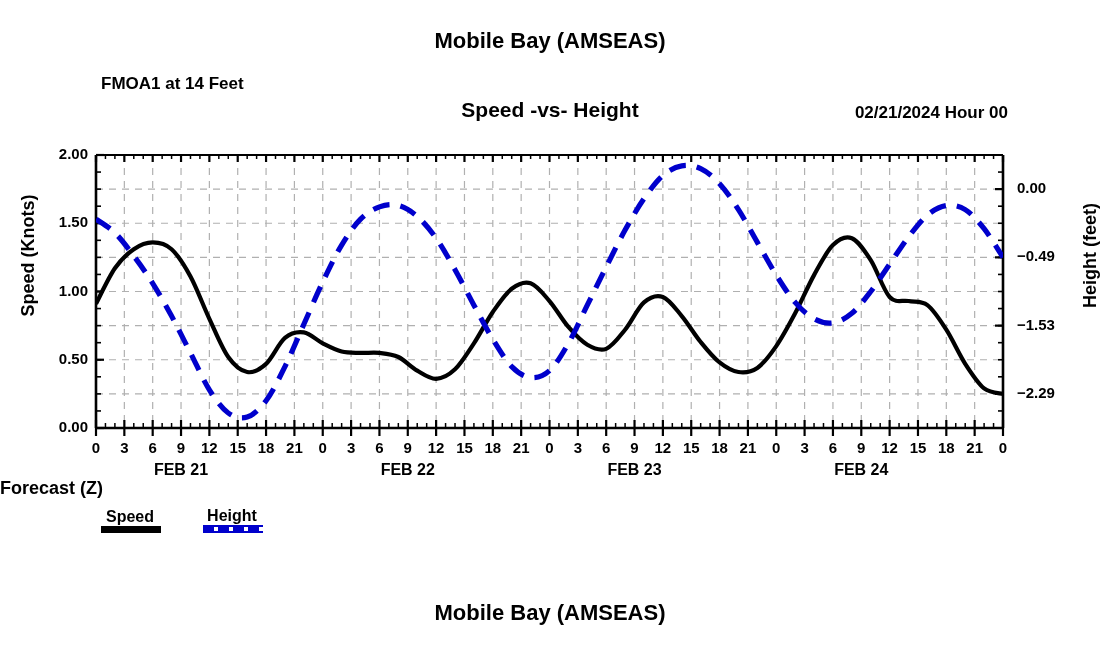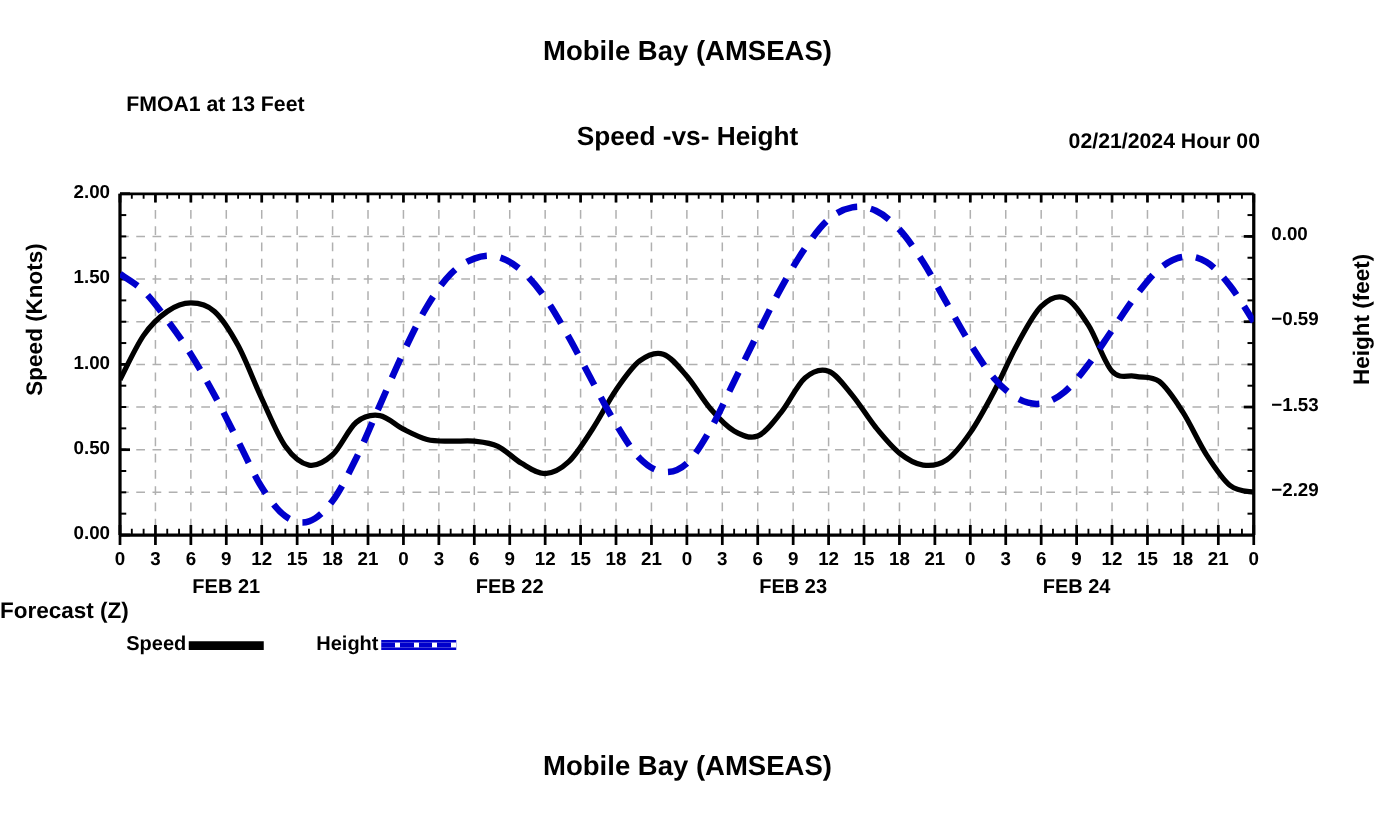--- a/index.html
+++ b/index.html
@@ -116,20 +116,21 @@
 
   #legend {
     left: 101px; top: 507px;
     display: flex;
     align-items: center;
     gap: 0px;
   }
   .legend-entry {
     display: flex;
     align-items: center;
+    flex-direction: column;
   }
   .legend-text {
     font-size: 16px;
     font-weight: bold;
     margin-right: 2px;
   }
   .legend-swatch-speed {
     width: 60px;
     height: 7px;
     background: #000000;
@@ -148,21 +149,21 @@
   }
   svg { display: block; }
 </style>
 </head>
 <body>
 
 <div class="page">
 
   <div class="abs" id="top-title">Mobile Bay (AMSEAS)</div>
 
-  <div class="abs" id="station-line1">FMOA1 at 13 Feet</div>
+  <div class="abs" id="station-line1">FMOA1 at 14 Feet</div>
   <div class="abs" id="subtitle">Speed -vs- Height</div>
   <div class="abs" id="run-time">02/21/2024 Hour 00</div>
 
   <div class="abs" id="ylabel-left">Speed (Knots)</div>
   <div class="abs" id="ylabel-right">Height (feet)</div>
   <div class="abs" id="xlabel">Forecast (Z)</div>
 
   <svg class="abs" id="plot-svg" style="left:0px; top:0px;" width="1100" height="500" viewBox="0 0 1100 500">
       <line x1="96" y1="393.875" x2="1003" y2="393.875" stroke="#b0b0b0" stroke-width="1.2" stroke-dasharray="7,6"></line>
       <line x1="96" y1="359.75" x2="1003" y2="359.75" stroke="#b0b0b0" stroke-width="1.2" stroke-dasharray="7,6"></line>
@@ -480,21 +481,21 @@
     </svg>
 
   <div class="abs" id="tick-layer" style="left:0; top:0; width:1100px; height:500px;">
       <div class="abs ytick-label" style="left: 30px; top: 418px; width: 58px;">0.00</div>
       <div class="abs ytick-label" style="left: 30px; top: 349.75px; width: 58px;">0.50</div>
       <div class="abs ytick-label" style="left: 30px; top: 281.5px; width: 58px;">1.00</div>
       <div class="abs ytick-label" style="left: 30px; top: 213.25px; width: 58px;">1.50</div>
       <div class="abs ytick-label" style="left: 30px; top: 145px; width: 58px;">2.00</div>
       <div class="abs ytick-label-right" style="left: 1017px; top: 383.875px; width: 70px;">−2.29</div>
       <div class="abs ytick-label-right" style="left: 1017px; top: 315.625px; width: 70px;">−1.53</div>
-      <div class="abs ytick-label-right" style="left: 1017px; top: 247.375px; width: 70px;">−0.59</div>
+      <div class="abs ytick-label-right" style="left: 1017px; top: 247.375px; width: 70px;">−0.49</div>
       <div class="abs ytick-label-right" style="left: 1017px; top: 179.125px; width: 70px;">0.00</div>
       <div class="abs xtick-label" style="left: 81px; top: 439px; width: 30px;">0</div>
       <div class="abs xtick-label" style="left: 109.344px; top: 439px; width: 30px;">3</div>
       <div class="abs xtick-label" style="left: 137.688px; top: 439px; width: 30px;">6</div>
       <div class="abs xtick-label" style="left: 166.031px; top: 439px; width: 30px;">9</div>
       <div class="abs xtick-label" style="left: 194.375px; top: 439px; width: 30px;">12</div>
       <div class="abs xtick-label" style="left: 222.719px; top: 439px; width: 30px;">15</div>
       <div class="abs xtick-label" style="left: 251.062px; top: 439px; width: 30px;">18</div>
       <div class="abs xtick-label" style="left: 279.406px; top: 439px; width: 30px;">21</div>
       <div class="abs xtick-label" style="left: 307.75px; top: 439px; width: 30px;">0</div>

